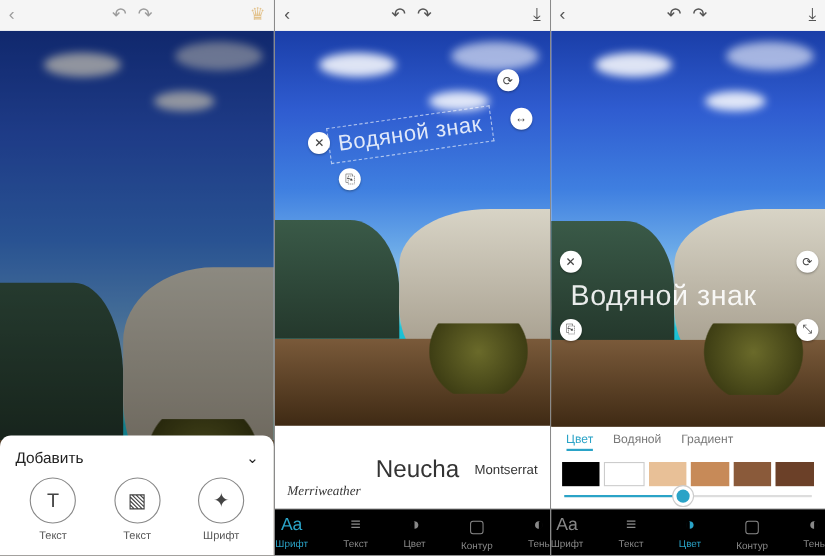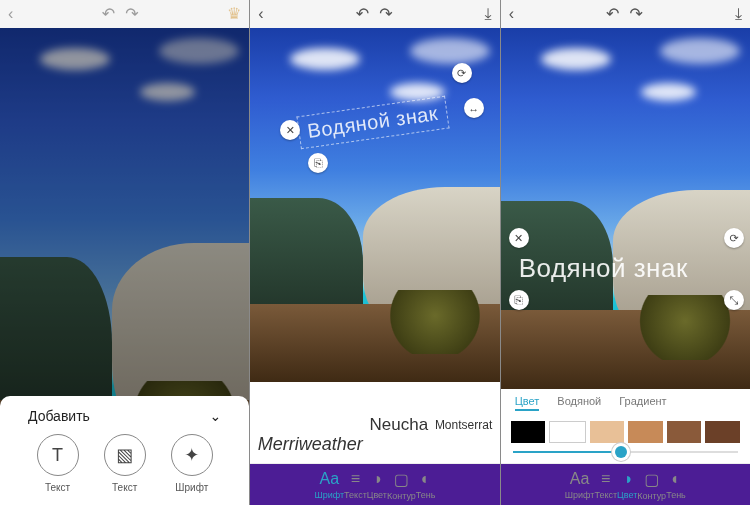--- a/index.html
+++ b/index.html
@@ -21,48 +21,48 @@
   .c3{ width:80px;height:26px; top:10px; right:10px; opacity:.6 }
   .cliff{ position:absolute; bottom:20%; right:0; width:55%; height:35%; background:linear-gradient(180deg,#d8d4c6,#a8a090); border-top-left-radius:60% 40%; border-bottom-left-radius:10% 30%; }
   .mtn  { position:absolute; bottom:22%; left:0; width:45%; height:30%; background:linear-gradient(180deg,#3a5a48,#24382c); border-top-right-radius:40% 60%; }
   .fg   { position:absolute; bottom:0; left:0; right:0; height:22%; background:linear-gradient(180deg,#7a5a3a,#3f2a14); }
   .bush { position:absolute; bottom:8%; right:6%; width:40%; height:18%; background:radial-gradient(circle at 50% 40%, #6a6a2a 0%, #3e3e14 70%, transparent 72%); }
 
   
   .dim { position:absolute; inset:0; background:rgba(0,0,0,.35); }
 
   
-  .sheet { position:absolute; bottom:0; left:0; right:0; background:#fff; border-top-left-radius:10px; border-top-right-radius:10px; padding:8px 24px 4px; }
+  .sheet { position:absolute; bottom:0; left:0; right:0; background:#fff; border-top-left-radius:10px; border-top-right-radius:10px; padding:8px 10px 4px; }
   .sheet-head { display:flex; align-items:center; justify-content:space-between; font-size:14px; color:#222; padding:4px 4px 10px; }
   .sheet-row { display:flex; justify-content:space-around; padding-bottom:8px; }
   .addbtn { display:flex; flex-direction:column; align-items:center; gap:6px; }
   .addbtn .circ{ width:42px; height:42px; border:1.5px solid #888; border-radius:50%; display:flex; align-items:center; justify-content:center; font-size:18px; color:#444;}
   .addbtn .lbl{ font-size:10px; color:#555;}
 
   
   .fontpanel{ background:#fff; padding:8px 4px 4px; }
   .frow{ display:flex; justify-content:space-around; align-items:center; padding:4px 0; }
   .fname{ font-size:13px; color:#333; }
-  .fname.serif{ font-family:Liberation Sans, sans-serif; font-style:italic; font-size:18px;margin-top:40px;}
+  .fname.serif{ font-family:Liberation Serif, serif; font-style:italic; font-size:12px;margin-top:40px;}
   .fname.light{ font-weight:400; font-size:12px;}
-  .fname.sel{ font-size:17px; font-weight:500; }
+  .fname.sel{ font-size:22px; font-weight:500; }
 
   
   .colpanel{ background:#fff; padding:6px 10px 4px; }
   .ctabs{ display:flex; gap:18px; font-size:11px; color:#777; padding:0 4px 6px; }
   .ctabs .act{ color:#2aa3c7; border-bottom:2px solid #2aa3c7; padding-bottom:2px;}
   .swrow{ display:flex; gap:4px; margin:4px 0 8px; }
   .sw{ flex:1; height:22px; }
   .slabel{ font-size:10px; color:#888; margin-bottom:2px;}
   .slider{ height:2px; background:#ddd; position:relative; margin:6px 2px 6px;}
   .slider .fill{ position:absolute; left:0; top:0; bottom:0; width:48%; background:#2aa3c7;}
   .slider .knob{ position:absolute; left:48%; top:50%; width:12px; height:12px; background:#2aa3c7; border-radius:50%; transform:translate(-50%,-50%); box-shadow:0 0 0 3px #fff, 0 0 0 4px #ccc;}
 
   
-  .tabbar{ background:#4c1d95; border-top:1px solid #eee; display:flex; justify-content:center; padding:6px 0 4px; }
+  .tabbar{ background:#000000; border-top:1px solid #eee; display:flex; justify-content:space-between; padding:6px 0 4px; }
   .tab{ display:flex; flex-direction:column; align-items:center; gap:2px; font-size:9px; color:#888;}
   .tab.act{ color:#2aa3c7; }
   .tab .ti{ font-size:16px; }
 
   
   .wm{ position:absolute; color:rgba(255,255,255,.85); font-size:20px; font-weight:300; letter-spacing:.5px; white-space:nowrap; }
   .wm2{ top:78px; left:48px; transform:rotate(-8deg); padding:4px 8px; border:1px dashed rgba(255,255,255,.6);}
   .wm3{ top:225px; left:18px; font-size:26px; color:rgba(255,255,255,.9);}
   .handle{ position:absolute; width:20px; height:20px; background:#fff; border-radius:50%; display:flex; align-items:center; justify-content:center; font-size:11px; color:#444; box-shadow:0 1px 2px rgba(0,0,0,.3);}
 </style>

